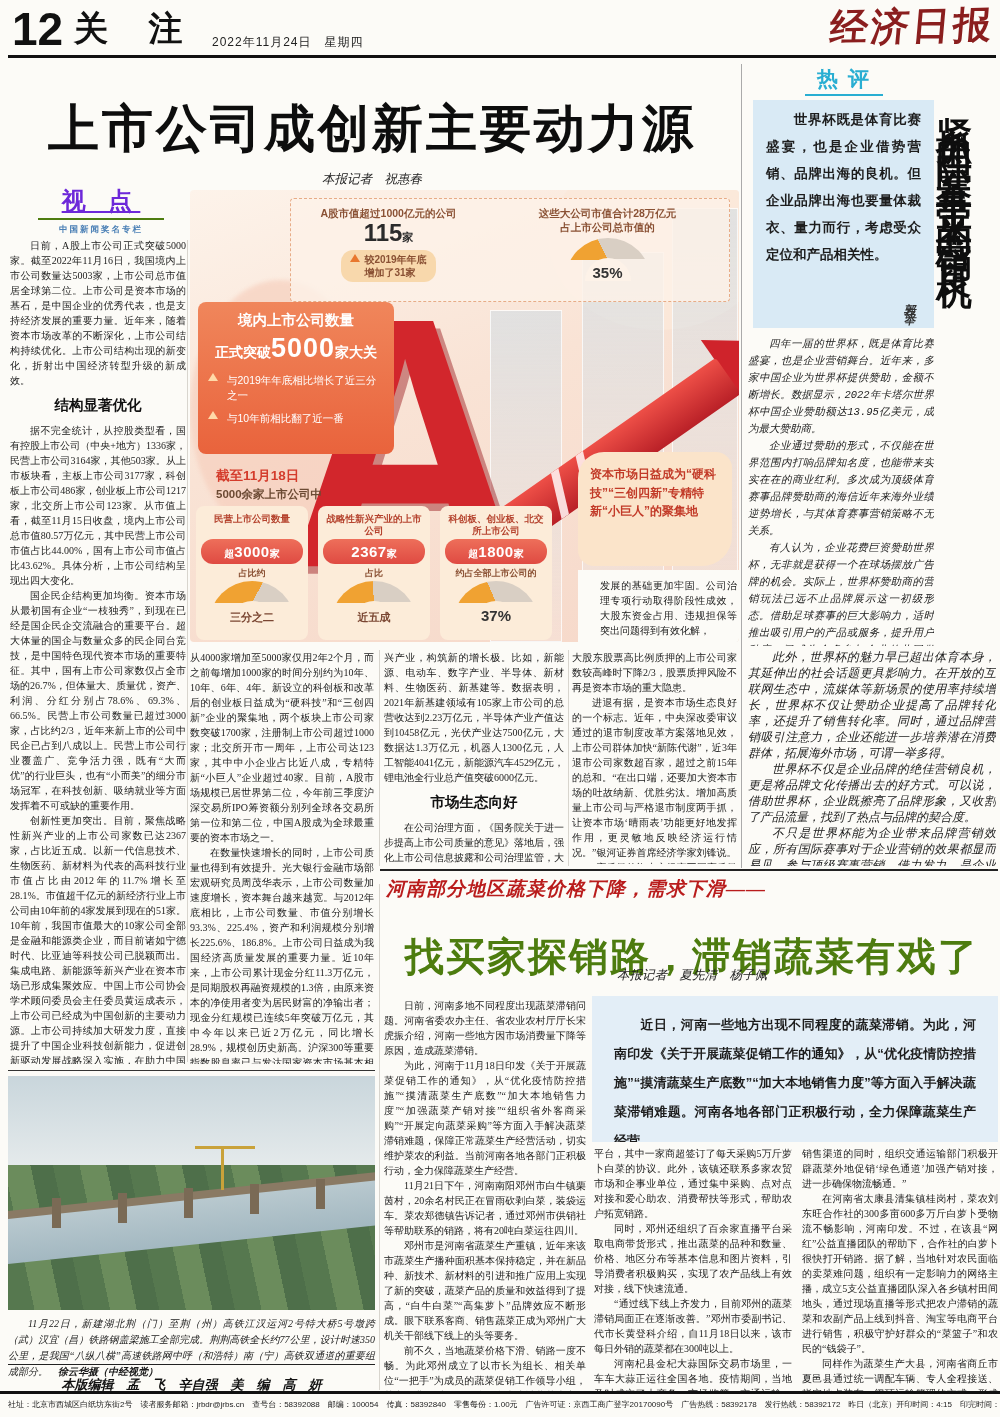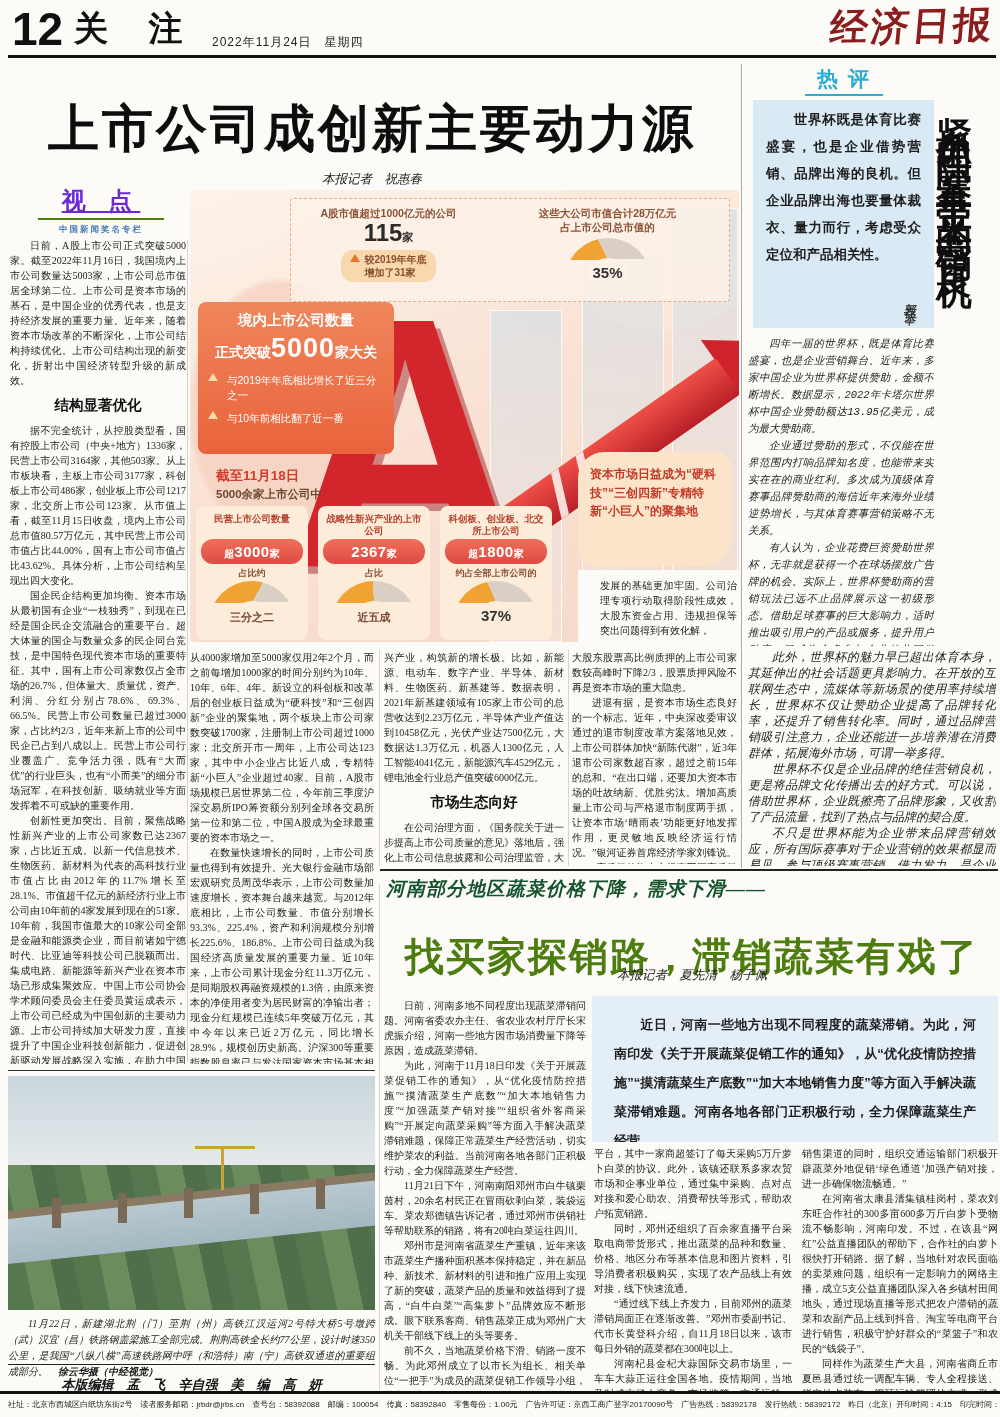--- a/index.html
+++ b/index.html
@@ -106,21 +106,21 @@
   .hot-sum .ind{display:inline-block;width:2em;}
   .vtitle{left:936px;top:88px;height:672px;writing-mode:vertical-rl;text-orientation:upright;
           font:900 36px/1 "Liberation Sans","DejaVu Sans",sans-serif;color:#0e0e0e;letter-spacing:13px;}
   .vauthor{left:903px;top:293px;writing-mode:vertical-rl;text-orientation:upright;
            font:italic 700 11.5px/1 "Liberation Serif",serif;color:#333;letter-spacing:5px;}
   .kai{font-style:italic;font-family:Liberation Mono, monospace;}
   .hn{left:748px;top:336px;width:186px;height:310px;font-size:10.5px;line-height:17px;}
   .hw{left:748px;top:650px;width:248px;height:216px;font-size:12px;line-height:16px;}
   .hot-rule{left:380px;top:869px;width:618px;height:2px;background:#222;}
   
-  .veg-kicker{left:386px;top:878px;font:italic 700 19px/1.2 "Liberation Serif",serif;color:#14532d;letter-spacing:1px;}
+  .veg-kicker{left:386px;top:878px;font:italic 700 19px/1.2 "Liberation Serif",serif;color:#b91c1c;letter-spacing:1px;}
   .veghead{left:386px;top:902px;width:612px;text-align:center;
            font:900 39px/1.2 "Liberation Sans","DejaVu Sans",sans-serif;letter-spacing:2px;color:#4d7c0f;margin-top:32px;}
   .by2{left:386px;top:968px;width:612px;}
   .veg-hl{left:592px;top:996px;width:406px;height:146px;background:#e3eef7;box-sizing:border-box;
           padding:14px 22px;font:600 13px/29px "Liberation Sans",sans-serif;color:#1d1d1d;text-align:justify;overflow:hidden;}
   .v1{left:384px;top:998px;width:202px;height:394px;}
   .v2{left:594px;top:1146px;width:198px;height:246px;}
   .v3{left:802px;top:1146px;width:196px;height:246px;}
   
   .photo-rule{left:8px;top:1070px;width:367px;height:1px;background:#333;}

